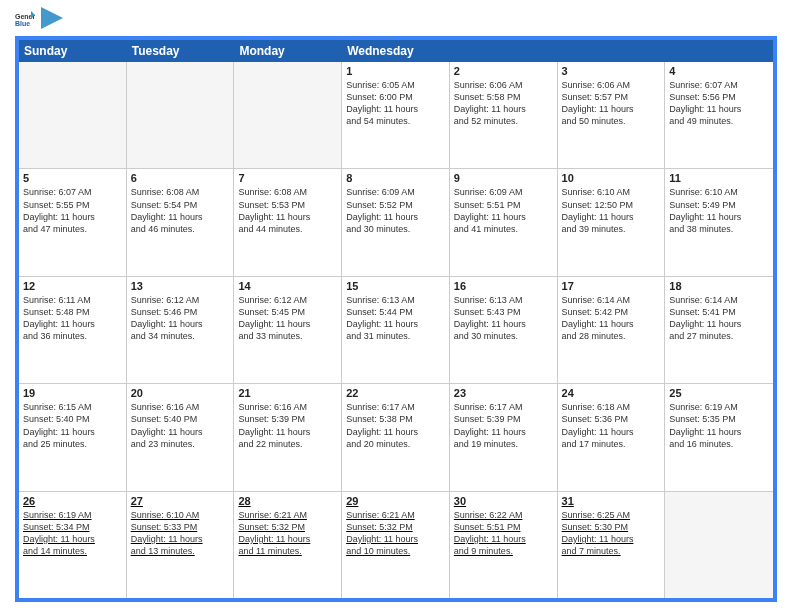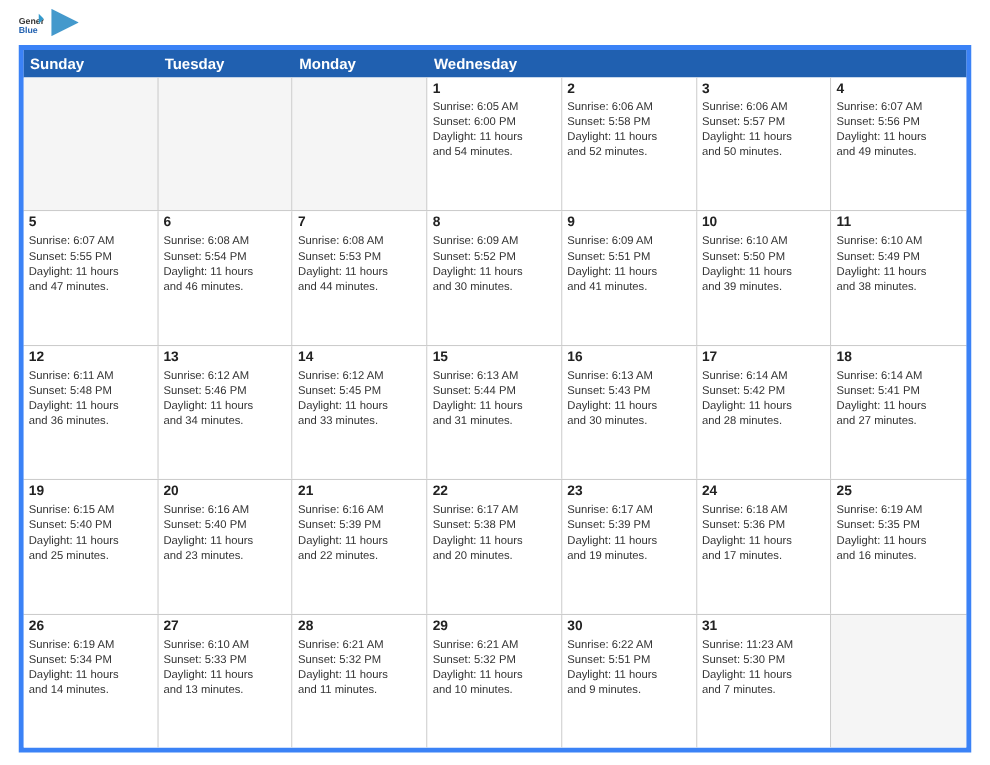--- a/index.html
+++ b/index.html
@@ -68,20 +68,21 @@
       flex-direction: column;
     }
     .cal-row {
       display: grid;
       grid-template-columns: repeat(7, 1fr);
       flex: 1;
       border-bottom: 1px solid #ccc;
     }
     .cal-row:last-child {
       border-bottom: none;
+      text-decoration: underline;
     }
     .cal-cell {
       border-right: 1px solid #ccc;
       padding: 3px 4px;
       font-size: 9.5px;
       color: #333;
       vertical-align: top;
       min-height: 0;
       background: #fff;
       display: flex;
@@ -203,21 +204,21 @@
           <div class="cal-cell">
             <div class="day-num">9</div>
             <div class="cell-line">Sunrise: 6:09 AM</div>
             <div class="cell-line">Sunset: 5:51 PM</div>
             <div class="cell-line">Daylight: 11 hours</div>
             <div class="cell-line">and 41 minutes.</div>
           </div>
           <div class="cal-cell">
             <div class="day-num">10</div>
             <div class="cell-line">Sunrise: 6:10 AM</div>
-            <div class="cell-line">Sunset: 5:50 PM</div>
+            <div class="cell-line">Sunset: 12:50 PM</div>
             <div class="cell-line">Daylight: 11 hours</div>
             <div class="cell-line">and 39 minutes.</div>
           </div>
           <div class="cal-cell">
             <div class="day-num">11</div>
             <div class="cell-line">Sunrise: 6:10 AM</div>
             <div class="cell-line">Sunset: 5:49 PM</div>
             <div class="cell-line">Daylight: 11 hours</div>
             <div class="cell-line">and 38 minutes.</div>
           </div>
@@ -355,21 +356,21 @@
           </div>
           <div class="cal-cell">
             <div class="day-num">30</div>
             <div class="cell-line">Sunrise: 6:22 AM</div>
             <div class="cell-line">Sunset: 5:51 PM</div>
             <div class="cell-line">Daylight: 11 hours</div>
             <div class="cell-line">and 9 minutes.</div>
           </div>
           <div class="cal-cell">
             <div class="day-num">31</div>
-            <div class="cell-line">Sunrise: 11:23 AM</div>
+            <div class="cell-line">Sunrise: 6:25 AM</div>
             <div class="cell-line">Sunset: 5:30 PM</div>
             <div class="cell-line">Daylight: 11 hours</div>
             <div class="cell-line">and 7 minutes.</div>
           </div>
           <div class="cal-cell empty"></div>
         </div>
       </div>
   </div>
 </div>
 

